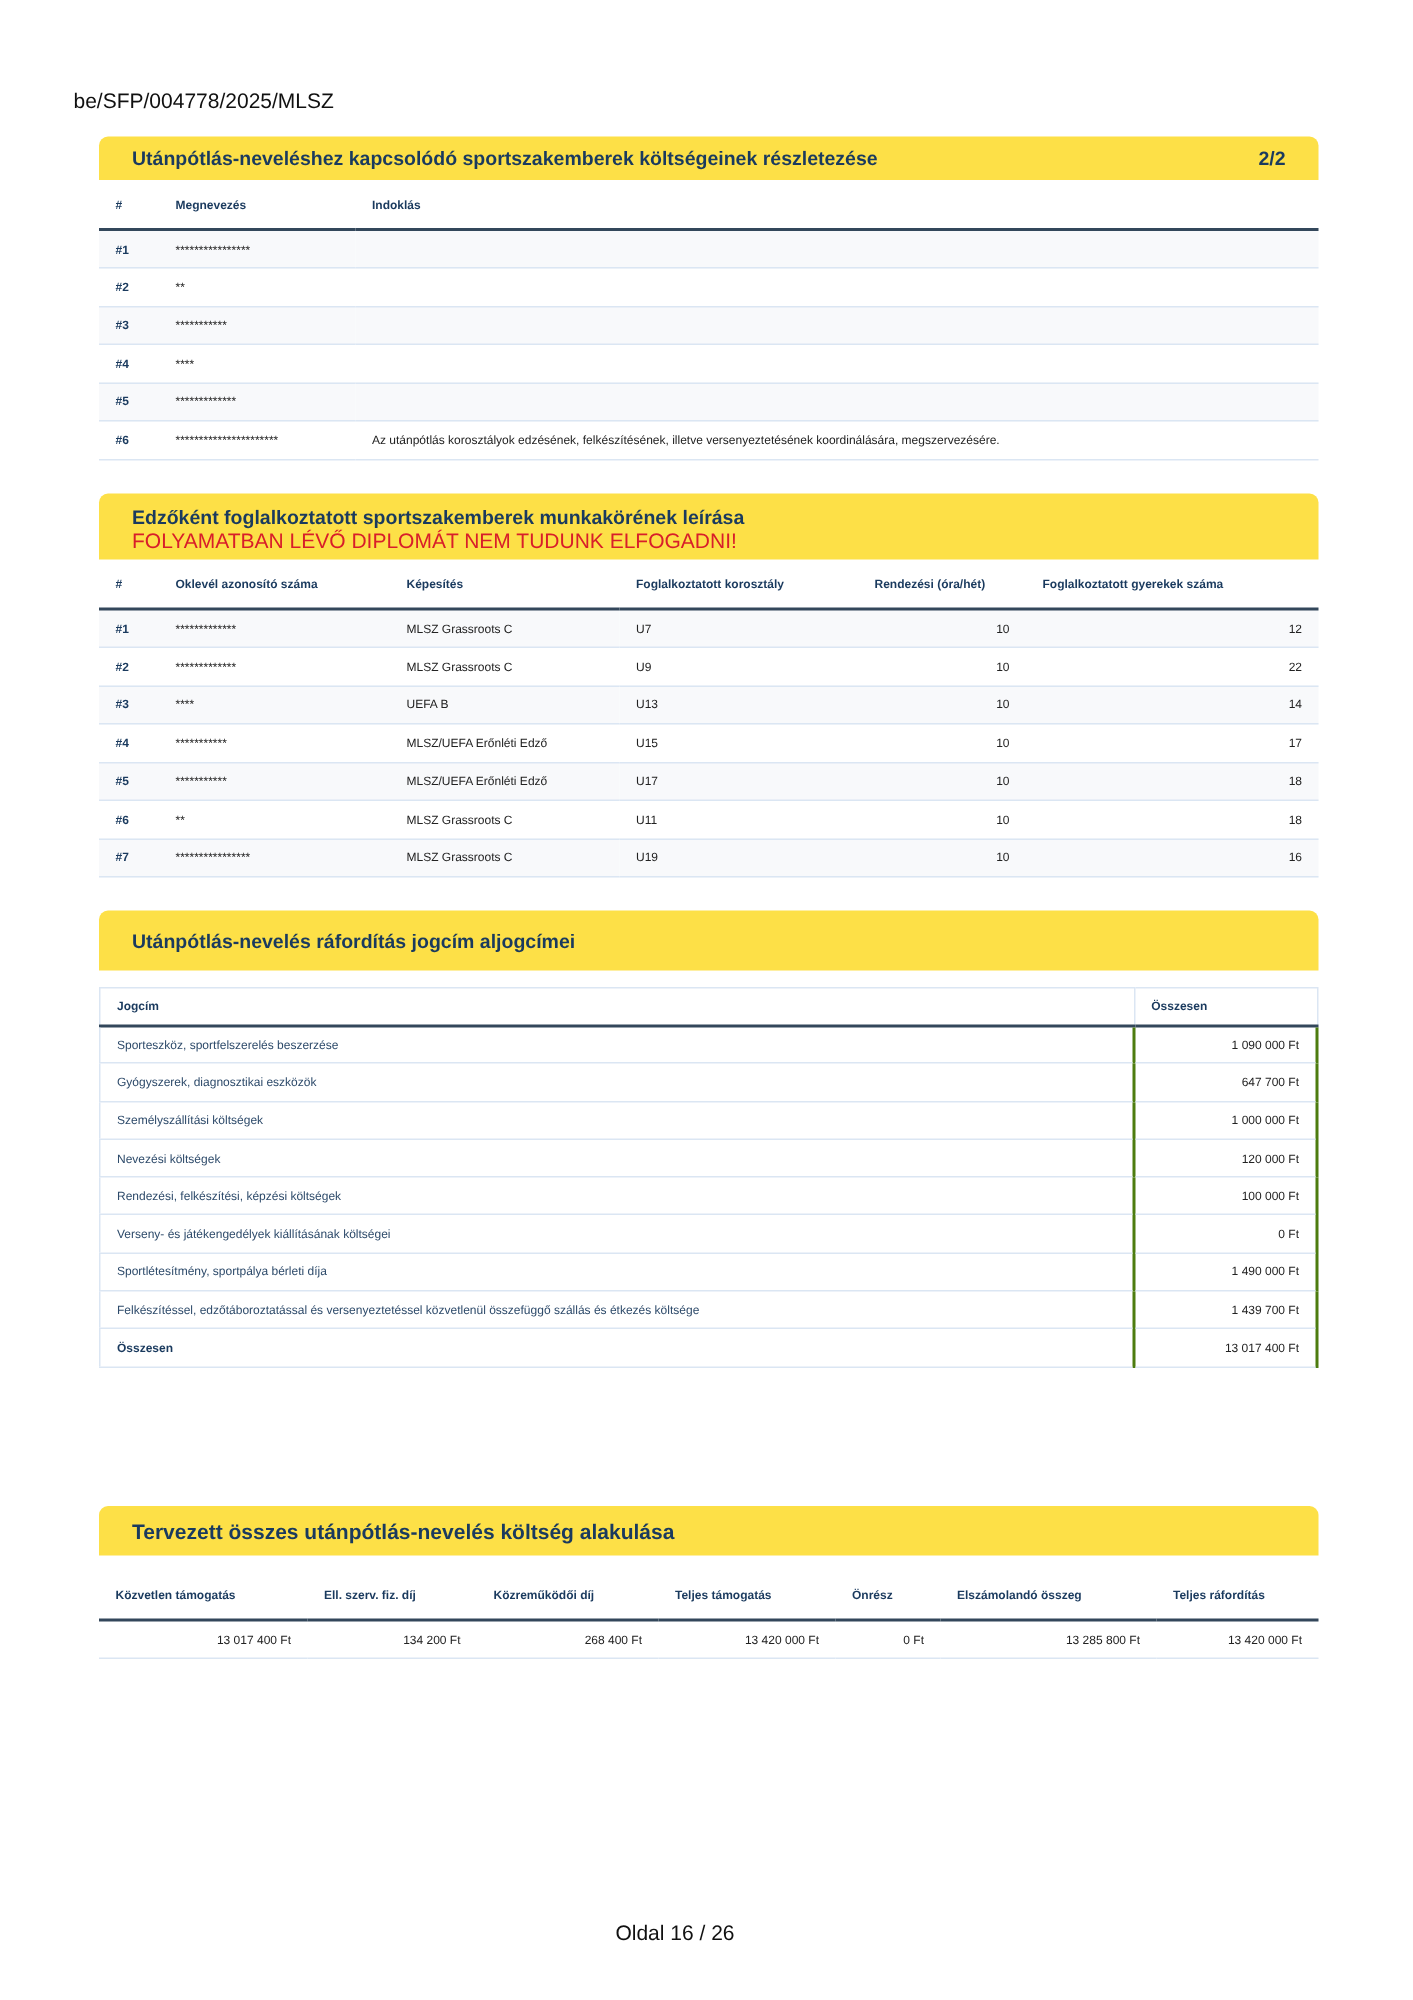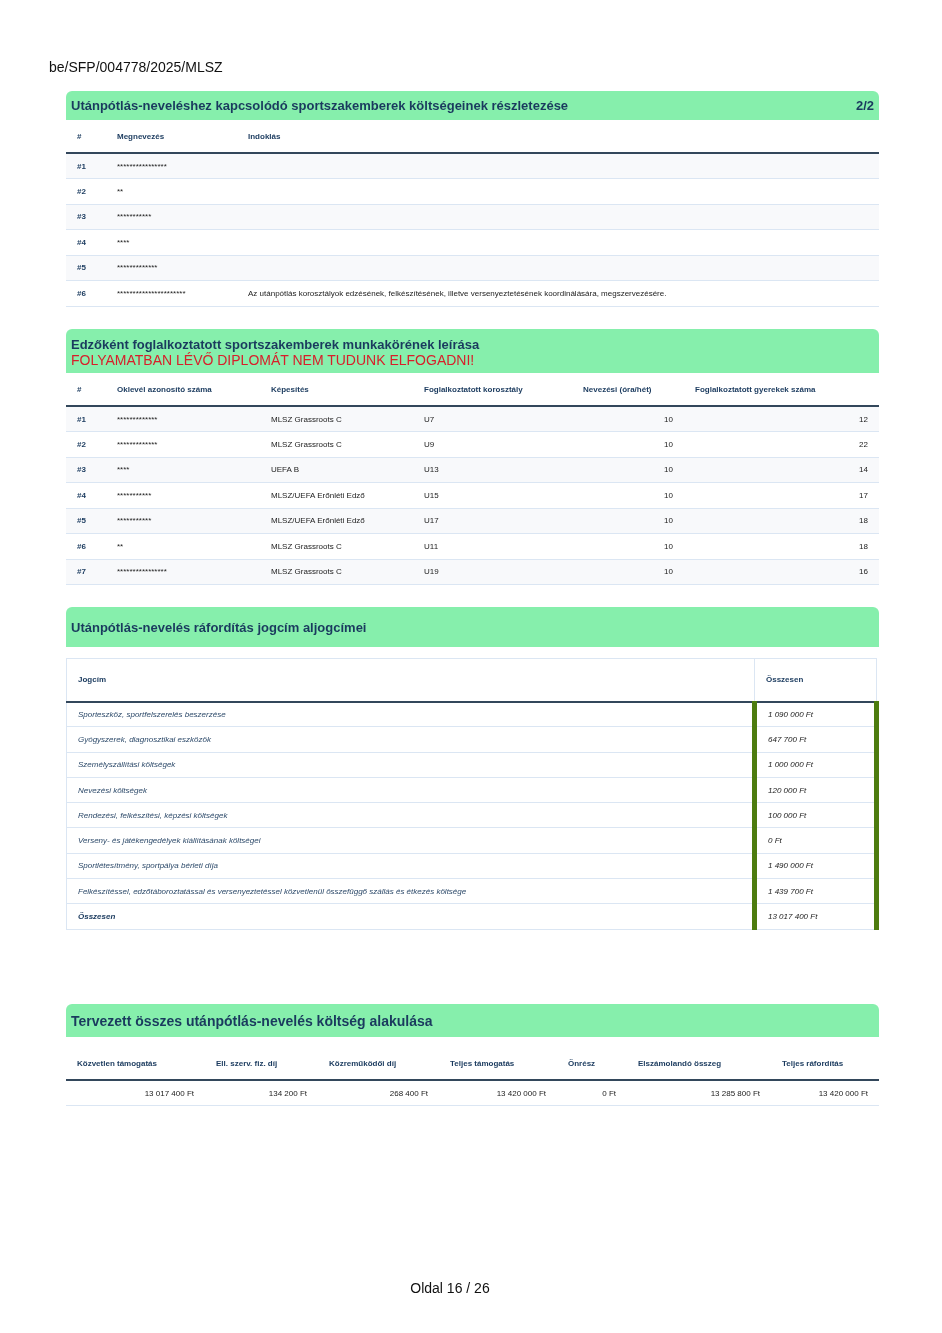--- a/index.html
+++ b/index.html
@@ -3,40 +3,40 @@
 <meta charset="utf-8">
 <style>
   * { box-sizing: border-box; margin: 0; padding: 0; }
   html, body { width: 942px; height: 1333px; background: #ffffff; }
   body { font-family: "Liberation Sans", "DejaVu Sans", sans-serif; color: #222; position: relative; }
 
   .doc-id { position: absolute; left: 49px; top: 59px; font-size: 14px; color: #111; }
 
   .section { position: absolute; left: 66px; width: 813px; }
   .section-header {
-    background: #86efac; border-radius: 6px 6px 0 0;
-    padding: 0 5px; display: flex; align-items: center; justify-content: space-between;
+    background: #fde047; border-radius: 6px 6px 0 0;
+    padding: 0 22px; display: flex; align-items: center; justify-content: space-between;
   }
   .section-title { color: #1a3a5e; font-weight: bold; font-size: 13px; }
   .section-title.big { font-size: 14px; }
   .section-page { color: #1a3a5e; font-weight: bold; font-size: 13px; }
   .section-warning { color: #d81e2a; font-size: 14px; display: block; }
 
   table { border-collapse: collapse; width: 100%; }
   th { font-size: 8px; font-weight: bold; color: #1a3a5e; text-align: left; padding: 0 11px; height: 33px; border-bottom: 2px solid #33475b; vertical-align: middle; }
   td { font-size: 8px; color: #222; padding: 0 11px; height: 25.5px; border-bottom: 1px solid #dbe6f3; vertical-align: middle; }
   td.idx { color: #1a3a5e; font-weight: bold; }
   td.num { text-align: right; }
   tr.stripe td { background: #f8f9fb; }
 
   
   .bordered { border: 1px solid #dbe6f3; }
-  .bordered th { height: 43px; border-right: 1px solid #dbe6f3; }
-  .bordered td { border-right: 5px solid #4d7c0f; color: #2d4a6a; height: 25.3px; font-style: italic; }
-  .bordered td.amount { text-align: left; color: #222; }
+  .bordered th { height: 25px; border-right: 1px solid #dbe6f3; }
+  .bordered td { border-right: 2px solid #4d7c0f; color: #2d4a6a; height: 25.3px; }
+  .bordered td.amount { text-align: right; color: #222; }
   .bordered td.total-label { font-weight: bold; color: #1a3a5e; }
 
   .footer { position: absolute; left: 0; width: 900px; top: 1280px; text-align: center; font-size: 14px; color: #111; }
 </style>
 </head>
 <body>
 
 <div class="doc-id">be/SFP/004778/2025/MLSZ</div>
 
 <div class="section" style="top:91px;">
@@ -105,21 +105,21 @@
         <col style="width:159px">
         <col style="width:112px">
         <col>
       </colgroup>
     <thead>
       <tr>
         <th>#</th>
         <th>Oklevél azonosító száma</th>
         <th>Képesítés</th>
         <th>Foglalkoztatott korosztály</th>
-        <th>Nevezési (óra/hét)</th>
+        <th>Rendezési (óra/hét)</th>
         <th>Foglalkoztatott gyerekek száma</th>
       </tr>
     </thead>
     <tbody>
       <tr class="stripe">
         <td class="idx">#1</td>
         <td>*************</td>
         <td>MLSZ Grassroots C</td>
         <td>U7</td>
         <td class="num">10</td>

